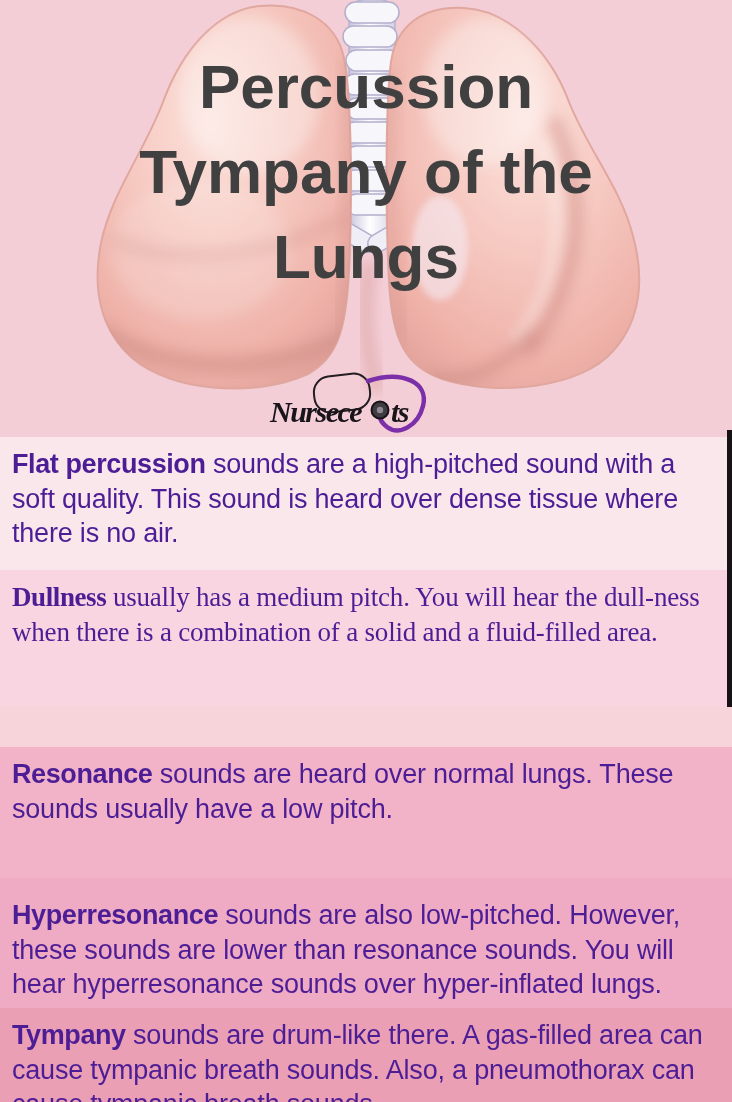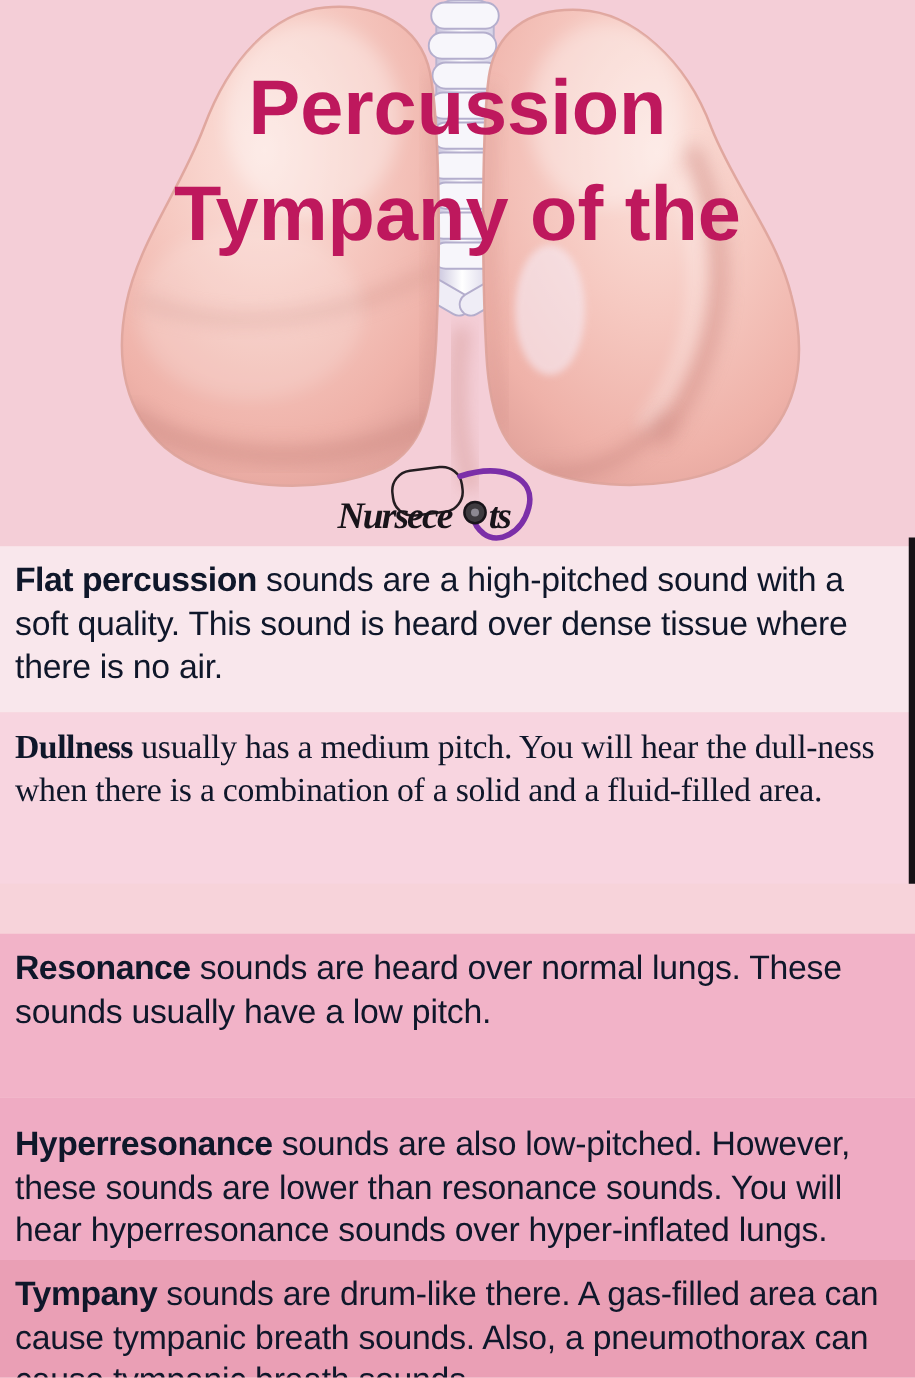--- a/index.html
+++ b/index.html
@@ -13,30 +13,30 @@
   
   .header{
     position:relative;width:732px;height:437px;overflow:hidden;
     background:#f4ced7;
   }
   .lungs-svg{position:absolute;left:0;top:0;width:732px;height:437px;}
   .title{
     position:absolute;left:0;top:44px;width:732px;
     text-align:center;
     font-size:62px;line-height:85px;font-weight:bold;
-    color:#be185d;letter-spacing:0px;
+    color:#404040;letter-spacing:0px;
   }
   .title span{display:block;}
   .logo{position:absolute;left:250px;top:368px;width:235px;height:69px;}
 
   
   .sec{
     position:relative;width:732px;box-sizing:border-box;
     padding:10px 10px 0 12px;
-    color:#0f172a;font-size:27px;line-height:34.5px;letter-spacing:-0.2px;
+    color:#4c1d95;font-size:27px;line-height:34.5px;letter-spacing:-0.2px;
   }
   .sec .term{font-weight:bold;letter-spacing:-0.4px;}
   .sec-1{height:133px;}
   .sec-2{height:137px;}
   .sec-3{height:131px;}
   .sec-4{height:130px;padding-top:20px;}
   .sec-5{height:134px;}
   .edge-border{
     position:absolute;left:727px;top:430px;width:5px;height:277px;
     background:#161216;
@@ -119,20 +119,21 @@
           <path d="M 392 70 C 388 160 390 260 402 342" stroke="#d08f88" stroke-width="9" fill="none" opacity="0.4" filter="url(#soft)"></path>
           <ellipse cx="440" cy="248" rx="28" ry="52" fill="#f6ebf4" opacity="0.6" filter="url(#soft2)"></ellipse>
           <ellipse cx="485" cy="92" rx="62" ry="74" fill="#ffffff" opacity="0.32" filter="url(#soft)"></ellipse>
         </g>
       </g>
     </svg>
 
     <div class="title">
       <span>Percussion</span>
       <span>Tympany of the</span>
+      <span>Lungs</span>
     </div>
 
     <div class="logo">
       <svg viewBox="0 0 235 69" width="235" height="69" xmlns="http://www.w3.org/2000/svg">
         <g>
           <rect x="64" y="7" width="56" height="36" rx="16" fill="none" stroke="#241d21" stroke-width="2" transform="rotate(-7 92 25)"></rect>
           <path d="M 118 13 C 152 2 179 14 173 38 C 168 58 149 68 137 59 C 127 51 128 42 134 46" stroke="#7b2fa8" stroke-width="4.5" fill="none" stroke-linecap="round"></path>
           <circle cx="130" cy="42" r="8.5" fill="#3f3b40" stroke="#18141a" stroke-width="2"></circle>
           <circle cx="130" cy="42" r="3.2" fill="#8d8892"></circle>
         </g>

